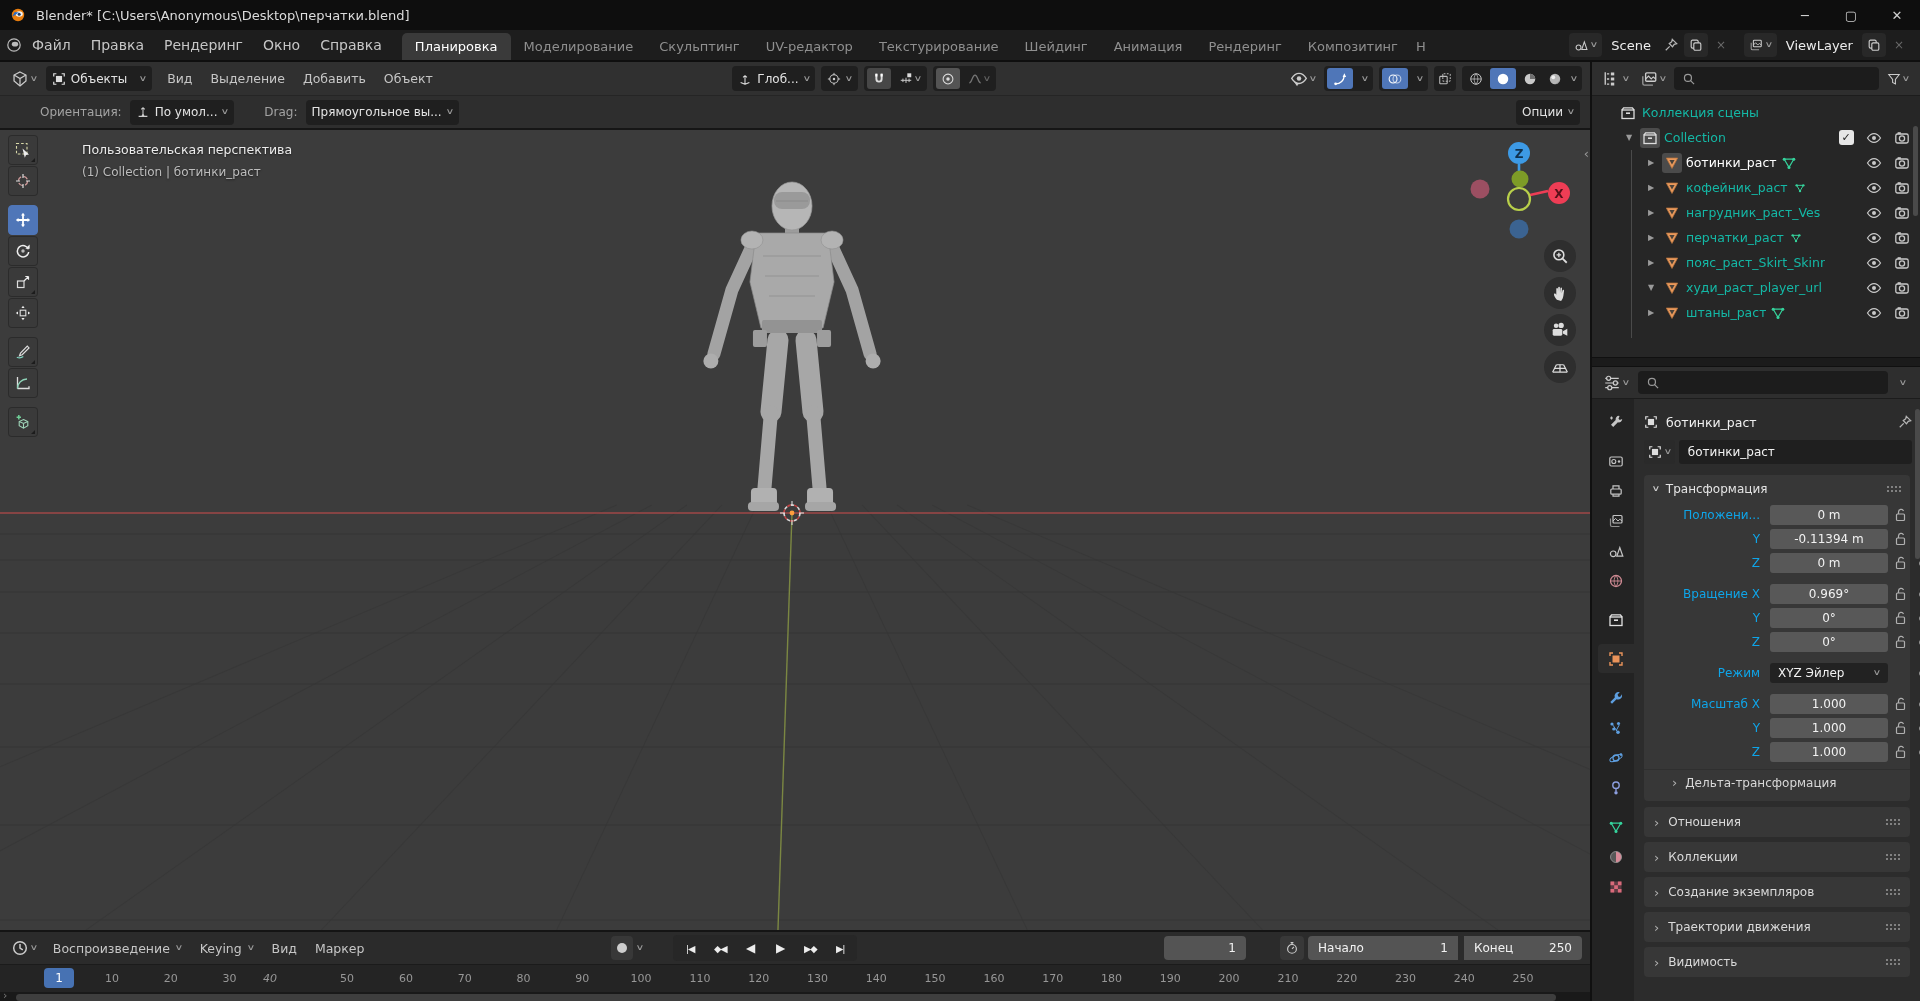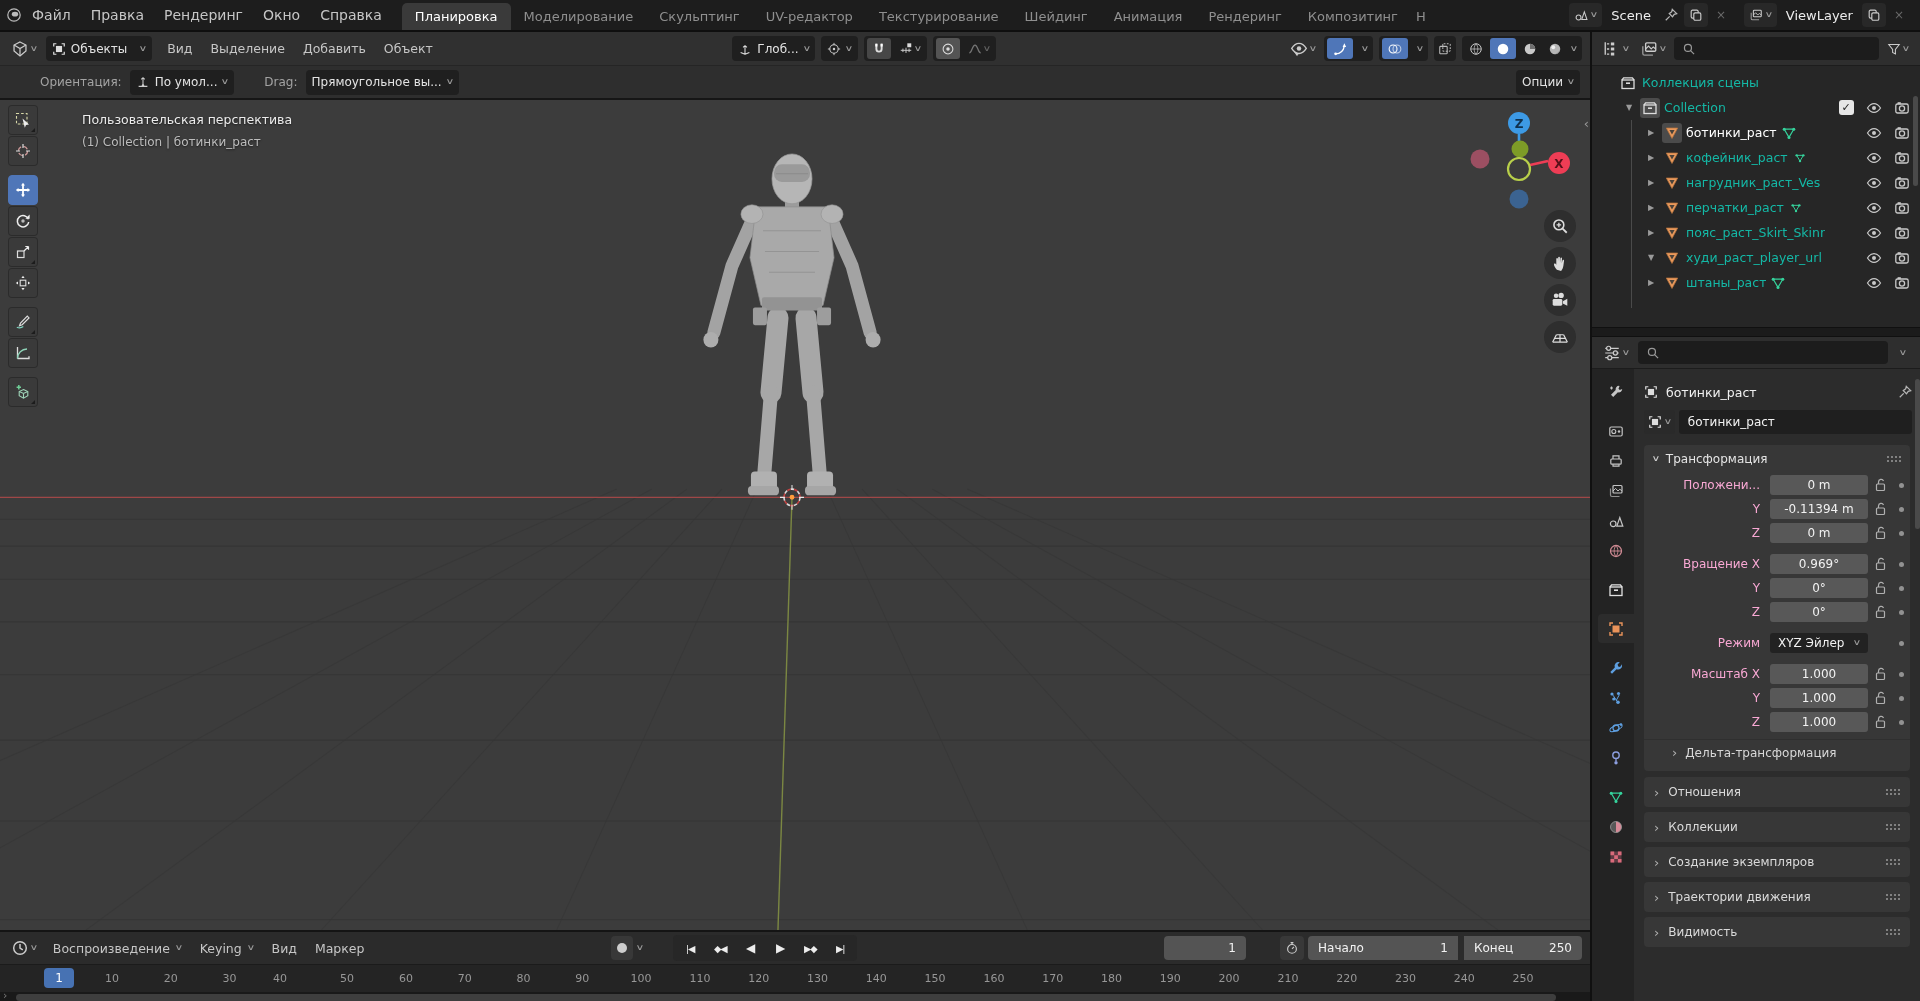--- a/index.html
+++ b/index.html
@@ -110,35 +110,51 @@
   .p-content{flex:1;padding:8px 8px 0 10px;position:relative;overflow:hidden}
   .crumb{height:30px;display:flex;align-items:center;gap:8px;color:#f0f0f0;font-size:12.5px}
   .namerow{height:30px;display:flex;align-items:center;gap:4px}
   .namefield{flex:1;height:24px;background:#1f1f1f;border-radius:3px;display:flex;align-items:center;padding:0 9px;color:#f2f2f2}
   .minipill{height:24px;background:#2a2a2a;border-radius:3px;display:flex;align-items:center;padding:0 4px;gap:3px}
   .panel{background:#373737;border-radius:4px;margin:8px 2px 6px 0;padding-bottom:6px}
   .panel-h{height:28px;display:flex;align-items:center;gap:7px;padding:0 9px;color:#e4e4e4}
   .grip{width:15px;height:8px;background-image:radial-gradient(circle,#9a9a9a 1px,transparent 1.3px);background-size:4px 4px;opacity:.75;margin-left:auto}
   .trow{display:flex;align-items:center;height:24px;padding-left:4px}
   .trow.gap{margin-top:7px}
-  .tlabel{width:112px;text-align:right;margin-right:10px;color:#f9a8d4;white-space:nowrap;overflow:hidden;flex:none}
-  .tfield{width:98px;height:20px;background:#585858;border-radius:3px;display:flex;align-items:center;justify-content:center;color:#f2f2f2;flex:none}
+  .tlabel{width:112px;text-align:right;margin-right:10px;color:#0ea5e9;white-space:nowrap;overflow:hidden;flex:none}
+  .tfield{width:118px;height:20px;background:#585858;border-radius:3px;display:flex;align-items:center;justify-content:center;color:#f2f2f2;flex:none}
   .tfield.drop{background:#222;justify-content:space-between;padding:0 8px}
   .lockc{width:24px;display:flex;justify-content:center;flex:none}
   .dotc{width:18px;display:flex;justify-content:center;flex:none}
   .dotg{width:5px;height:5px;border-radius:50%;background:#929292}
   .delta-row{height:26px;display:flex;align-items:center;gap:8px;padding-left:28px;color:#d8d8d8;border-top:1px solid #2f2f2f;margin-top:5px}
   .section{height:30px;background:#373737;border-radius:4px;margin:0 2px 5px 0;display:flex;align-items:center;gap:9px;padding:0 10px;color:#dadada}
   .schev{color:#b0b0b0;font-size:13px}
 </style>
 </head>
 <body>
 
 <div class="win">
 
+  <div class="titlebar">
+    <span class="ico">
+        <svg viewBox="0 0 16 16" xmlns="http://www.w3.org/2000/svg">
+          <circle cx="8" cy="8" r="6.2" fill="#e87d0d"></circle>
+          <ellipse cx="9.2" cy="7" rx="3.6" ry="2.7" fill="#f2f2f2"></ellipse>
+          <circle cx="9.2" cy="7.2" r="1.5" fill="#1b3b66"></circle>
+          <path d="M2.2 9.5C4.5 9 6.5 6.5 9 5.5L4.8 5z" fill="#2a6bc4"></path>
+        </svg>
+      </span>
+    <span>Blender* [C:\Users\Anonymous\Desktop\перчатки.blend]</span>
+    <div class="tb-controls">
+      <div class="tb-btn">─</div>
+      <div class="tb-btn">▢</div>
+      <div class="tb-btn">✕</div>
+    </div>
+  </div>
 
   <div class="topbar">
     <span class="ico">
         <svg viewBox="0 0 16 16" xmlns="http://www.w3.org/2000/svg">
           <circle cx="8" cy="8" r="6.2" fill="none" stroke="#bbb" stroke-width="1.2"></circle>
           <ellipse cx="9" cy="7.2" rx="3.2" ry="2.4" fill="#bbb"></ellipse>
         </svg>
       </span>
     <div id="top-menus" style="display:flex">
         <div class="menu-item">Файл</div>
@@ -650,21 +666,21 @@
           <div class="numfield" style="width:118px;justify-content:space-between;border-radius:0 4px 4px 0;margin-left:2px">
             <span>Конец</span>
             <span>250</span>
           </div>
         </div>
         <div id="ruler" class="tl-ruler">
             <div class="badge" style="left: 59px;">1</div>
             <span class="rlabel" style="left: 111.92px;">10</span>
             <span class="rlabel" style="left: 170.72px;">20</span>
             <span class="rlabel" style="left: 229.52px;">30</span>
-            <span class="rlabel" style="left: 280px;">40</span>
+            <span class="rlabel" style="left: 270px; font-style: italic;">40</span>
             <span class="rlabel" style="left: 347.12px;">50</span>
             <span class="rlabel" style="left: 405.92px;">60</span>
             <span class="rlabel" style="left: 464.72px;">70</span>
             <span class="rlabel" style="left: 523.52px;">80</span>
             <span class="rlabel" style="left: 582.32px;">90</span>
             <span class="rlabel" style="left: 641.12px;">100</span>
             <span class="rlabel" style="left: 699.92px;">110</span>
             <span class="rlabel" style="left: 758.72px;">120</span>
             <span class="rlabel" style="left: 817.52px;">130</span>
             <span class="rlabel" style="left: 876.32px;">140</span>

